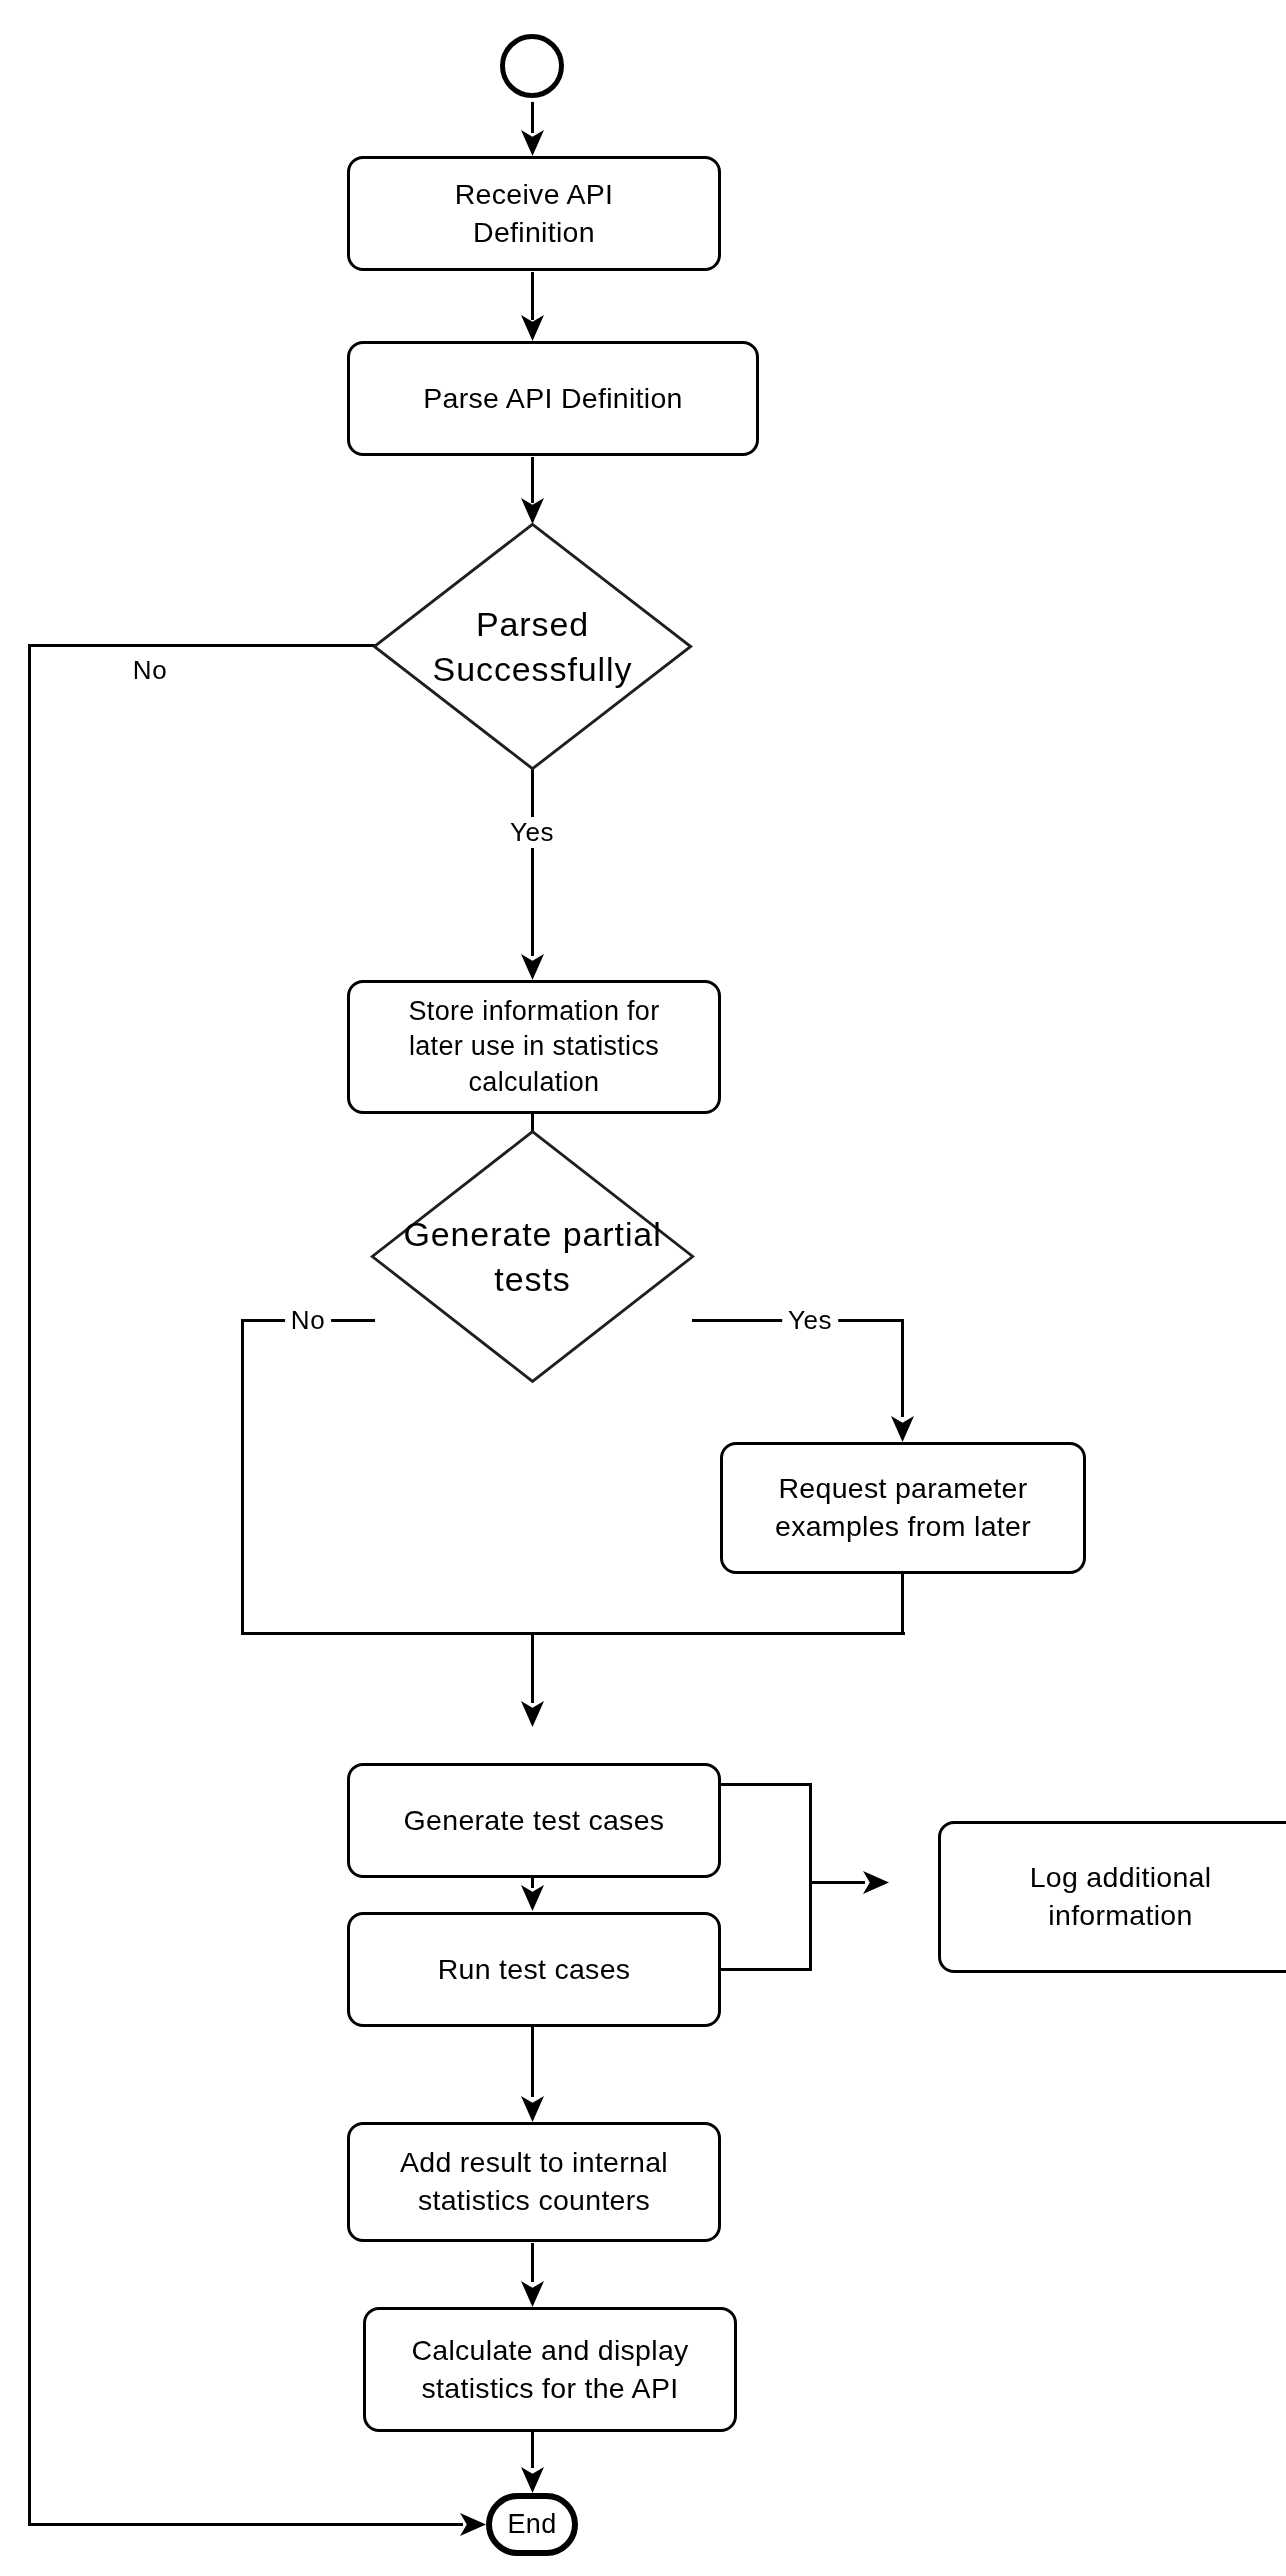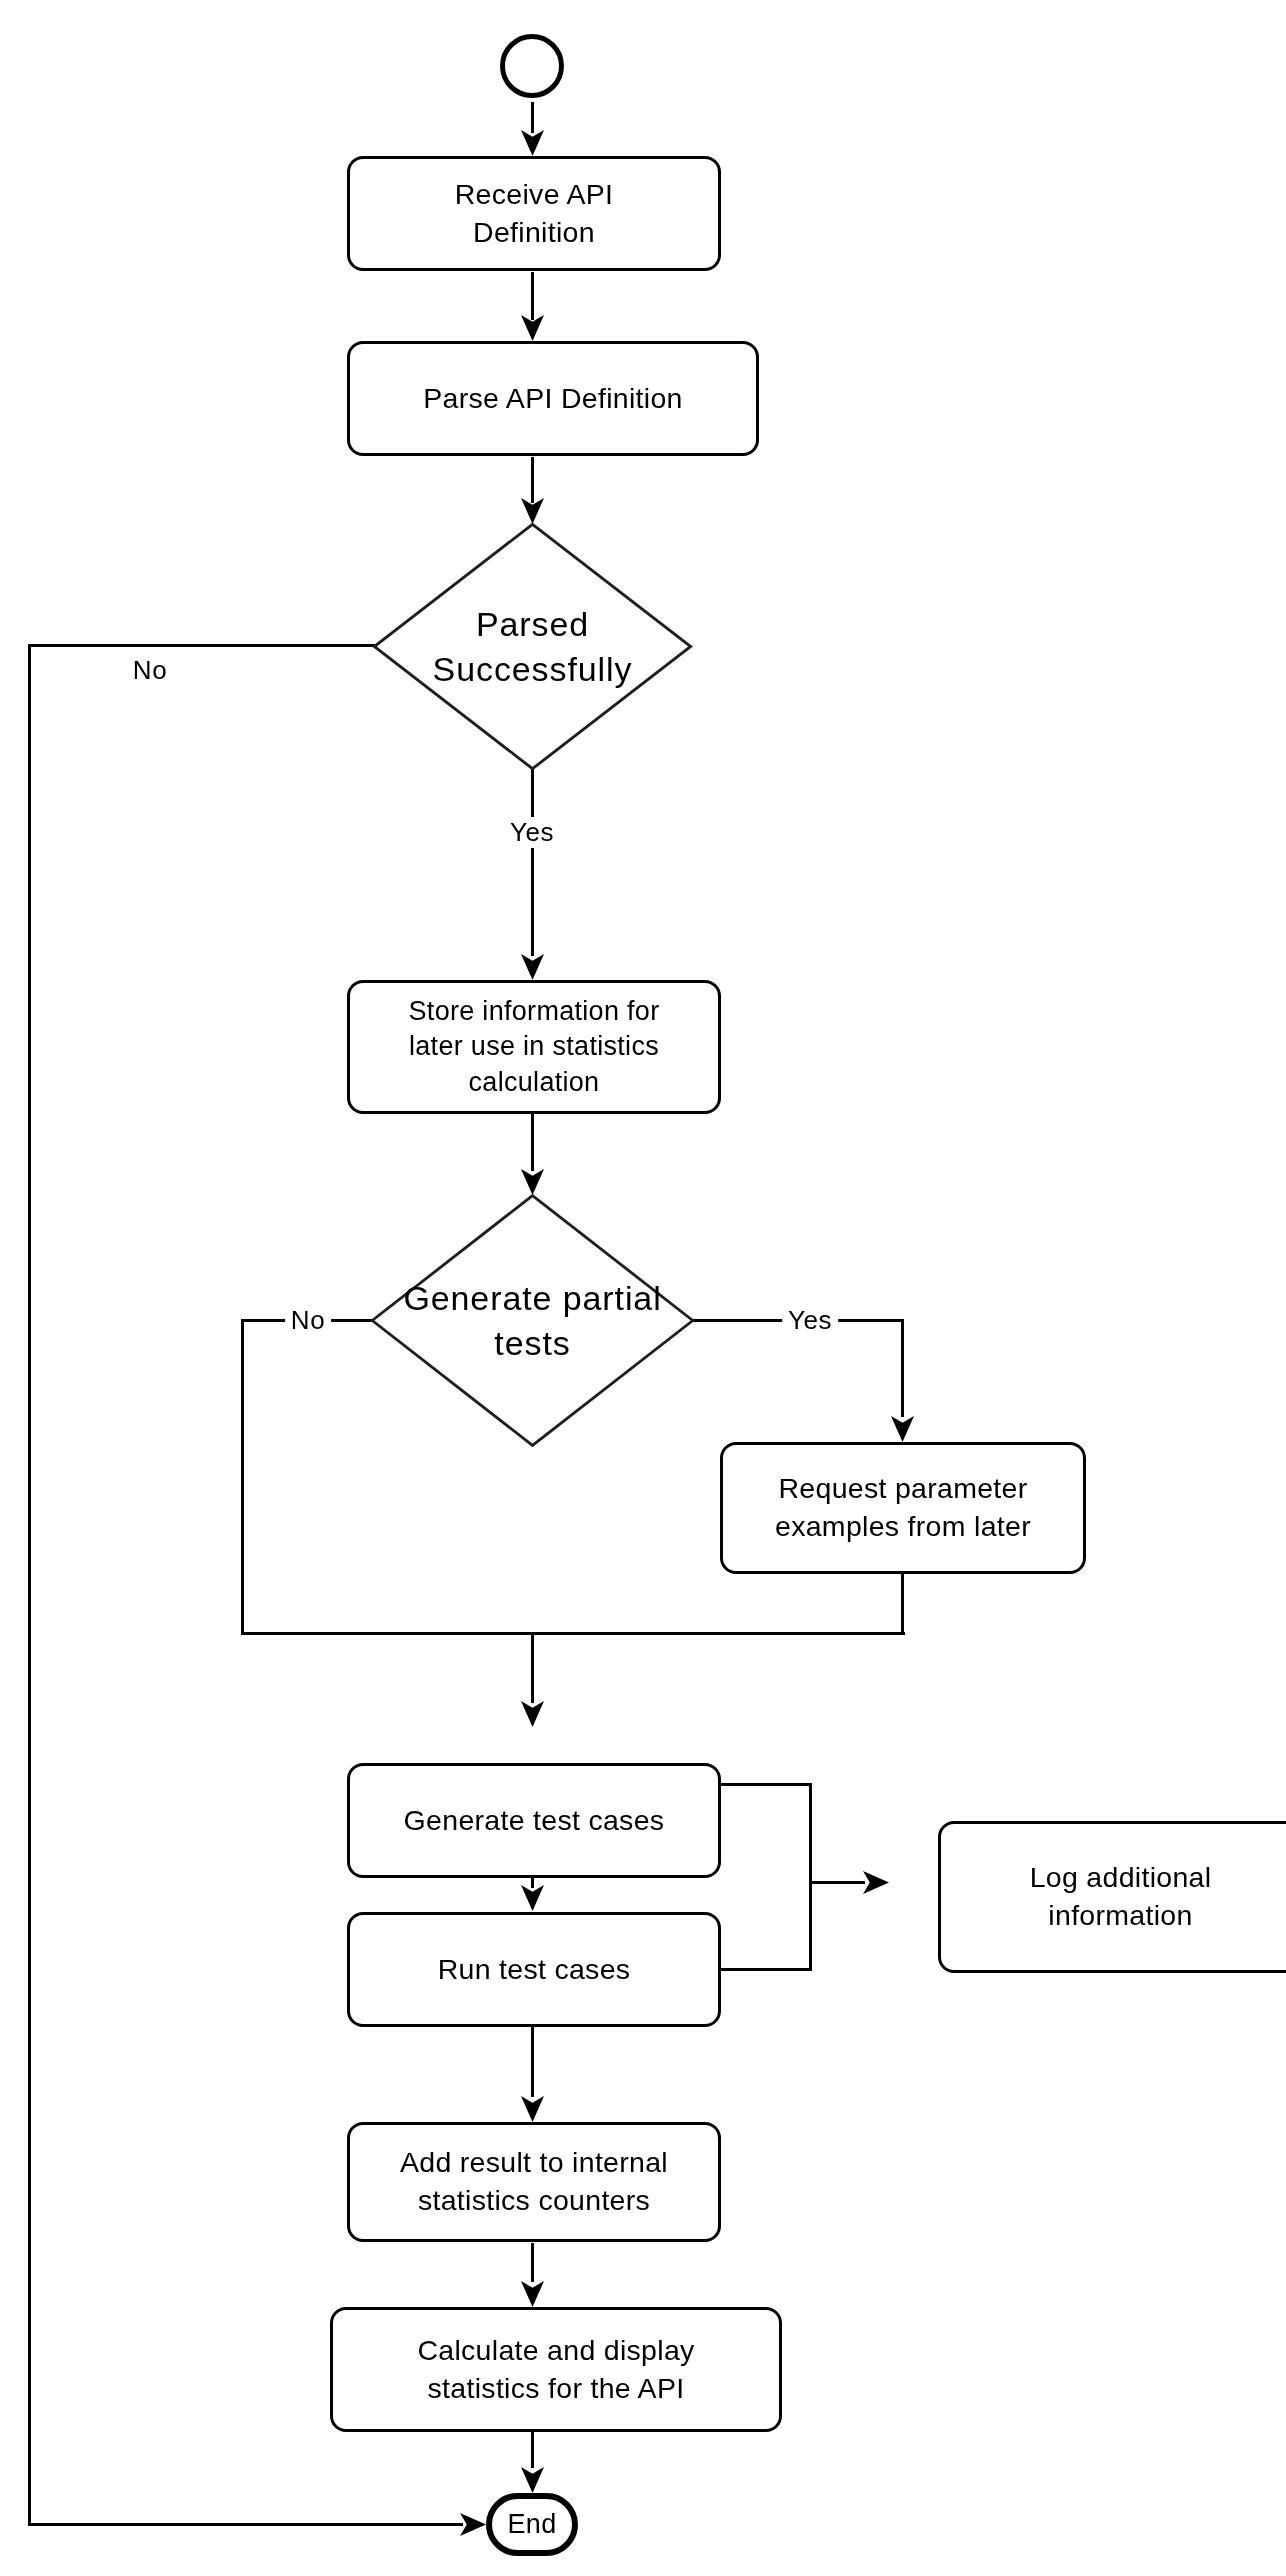--- a/index.html
+++ b/index.html
@@ -123,21 +123,21 @@
     <div class="dlabel">Parsed
 Successfully</div>
   </div>
 
   <div class="activity" style="left:347px;top:980px;width:374px;height:134px;font-size:27px">
     <span>Store information for
 later use in statistics
 calculation</span>
   </div>
 
-  <div class="diamond" style="left:370px;top:1193px;width:325px;height:255px">
+  <div class="diamond" style="left:370px;top:1129px;width:325px;height:255px">
     <svg width="325" height="255" viewBox="0 0 570 446">
       <polygon points="285,4 566,223 285,442 4,223" fill="#ffffff" stroke="#1f1f1f" stroke-width="5"></polygon>
     </svg>
     <div class="dlabel">Generate partial
 tests</div>
   </div>
 
   <div class="activity" style="left:720px;top:1442px;width:366px;height:132px">
     <span>Request parameter
 examples from later</span>
@@ -154,21 +154,21 @@
   <div class="activity" style="left:938px;top:1821px;width:365px;height:152px">
     <span>Log additional
 information</span>
   </div>
 
   <div class="activity" style="left:347px;top:2122px;width:374px;height:120px">
     <span>Add result to internal
 statistics counters</span>
   </div>
 
-  <div class="activity" style="left:330px;top:2307px;width:452px;height:125px">
+  <div class="activity" style="left:363px;top:2307px;width:374px;height:125px">
     <span>Calculate and display
 statistics for the API</span>
   </div>
 
   <div class="end-node" style="left:486px;top:2493px;width:92px;height:63px">
     <span>End</span>
   </div>
 
 </div>
 

